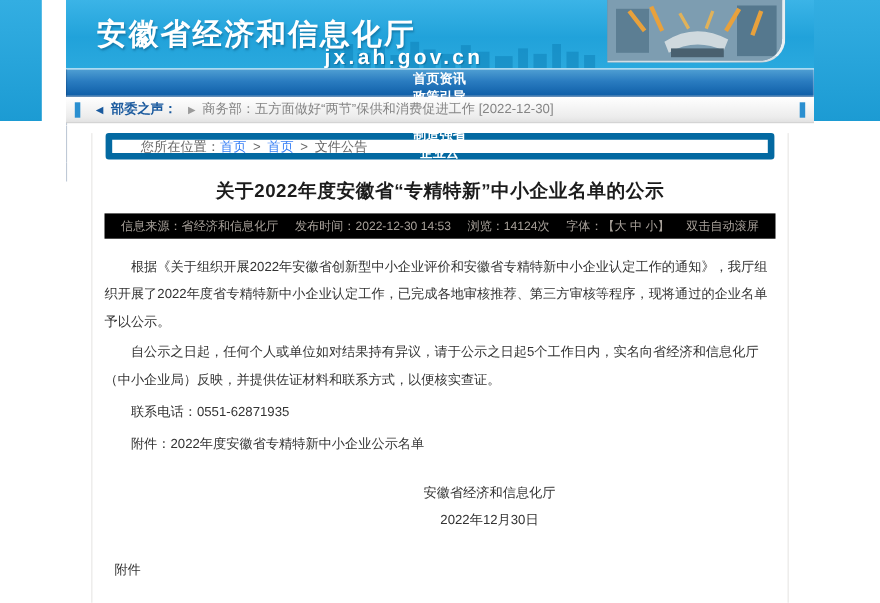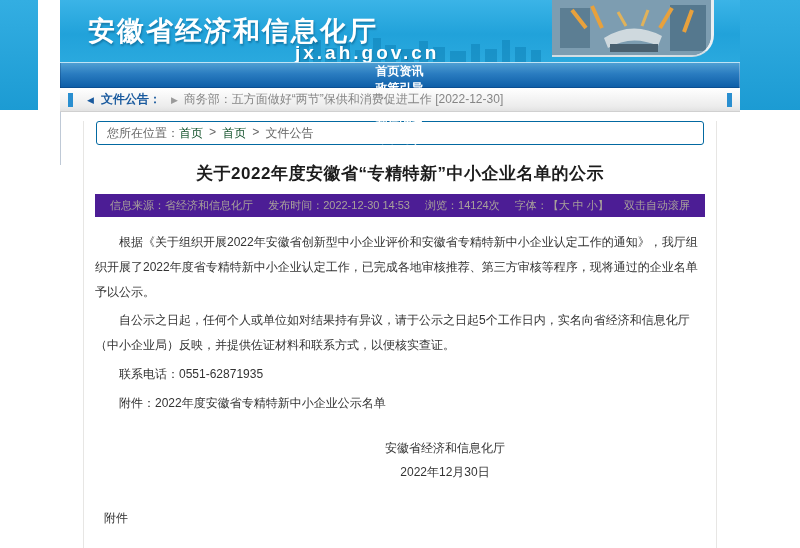--- a/index.html
+++ b/index.html
@@ -33,26 +33,26 @@
   .ticker .accent { width:5px; height:14px; background:#2a8fd0; }
   .ticker .accent.r { margin-left:auto; }
   .ticker .arr { color:#1a5a9e; font-size:9px; margin:0 7px 0 14px; cursor:pointer; }
   .ticker .lbl { color:#1a5a9e; font-size:12px; font-weight:bold; }
   .ticker .bullet { color:#9a9a9a; font-size:9px; margin:0 6px 0 10px; }
   .ticker .news { color:#858585; font-size:12px; text-decoration:none; cursor:pointer; }
 
   
   .page { background:#fff; padding-top:9px; }
   .inner { margin:0 23px; border-left:1px solid #e7e6e4; border-right:1px solid #e7e6e4; padding:0 11px 0 11px; min-height:430px; }
-  .breadcrumb { height:24px; display:flex; align-items:center; border:1px solid #0369a1; border-radius:3px; background:#fff; color:#666; font-size:12px; padding-left:10px; margin:0 1px;font-family:Liberation Mono, monospace; }
-  .breadcrumb a { color:#14532d; text-decoration:none; cursor:pointer; }
+  .breadcrumb { height:24px; display:flex; align-items:center; border:6px solid #0369a1; border-radius:3px; background:#fff; color:#666; font-size:12px; padding-left:26px; margin:0 1px; }
+  .breadcrumb a { color:#3b82f6; text-decoration:none; cursor:pointer; }
   .breadcrumb .sep { margin:0 6px; }
 
   .art-title { text-align:center; font-size:17px; font-weight:bold; color:#1c1c1c; margin-top:17px; letter-spacing:.5px; }
-  .meta { margin-top:9px; background:#4c1d95; text-align:center; color:#a9a29b; font-size:11px; padding:4px 0; }
+  .meta { margin-top:9px; background:#000000; text-align:center; color:#a9a29b; font-size:11px; padding:4px 0; }
   .meta span { margin:0 6px; }
   .meta .clickable { cursor:pointer; }
 
   .body-text { margin-top:13px; color:#333; font-size:12px; line-height:25px; }
   .body-text p { text-indent:2em; margin:3px 0; }
   .body-text p.gap { margin-top:4px; }
 
   .signature { width:max-content; text-align:center; margin:20px 200px 4px auto; color:#333; font-size:12px; line-height:24px; }
 
   .appendix-label { margin:22px 0 0 9px; color:#333; font-size:12px; }
@@ -107,21 +107,21 @@
       <a>政策引导</a>
       <a>政民互动</a>
       <a>制造强省</a>
       <a>企业云</a>
       <a>防疫物资保障</a>
     </div>
 
     <div class="ticker">
       <span class="accent"></span>
       <span class="arr">◀</span>
-      <span class="lbl">文件公告：</span>
+      <span class="lbl">部委之声：</span>
       <span class="bullet">▶</span>
       <a class="news">商务部：五方面做好“两节”保供和消费促进工作 [2022-12-30]</a>
       <span class="accent r"></span>
     </div>
 
     <div class="page">
       <div class="inner">
 
         <div class="breadcrumb">
           <span>您所在位置：</span>

